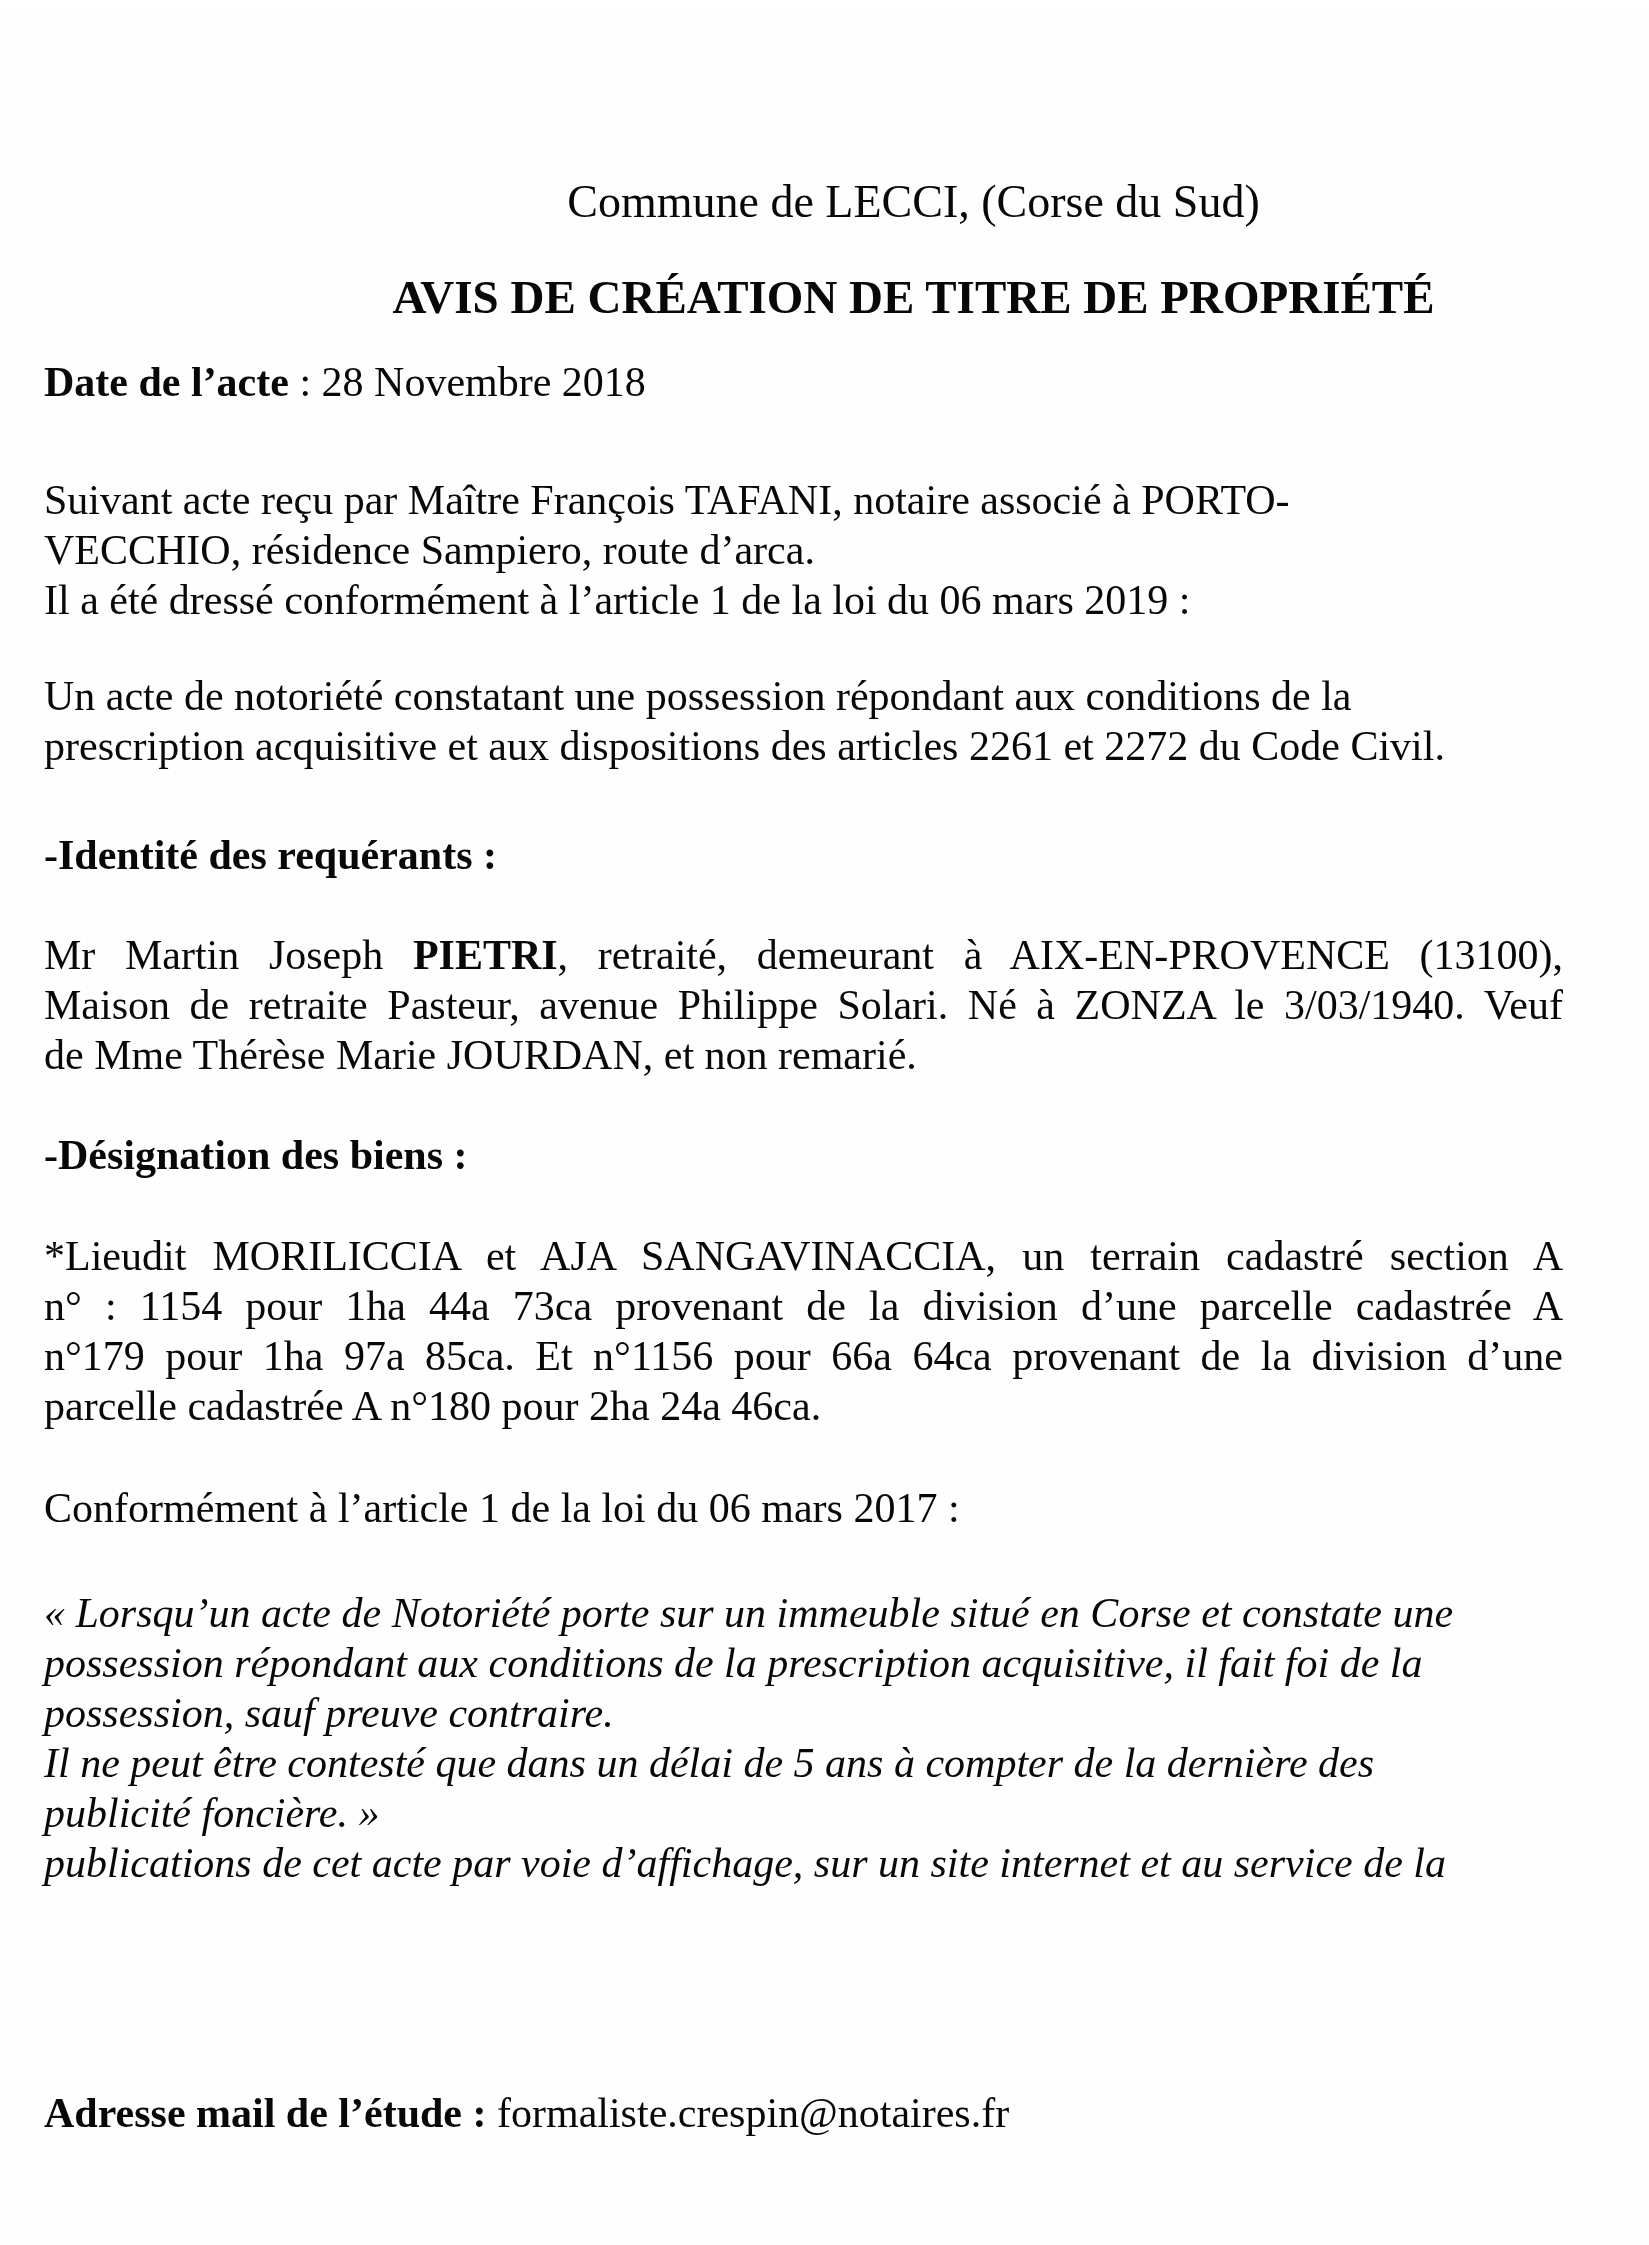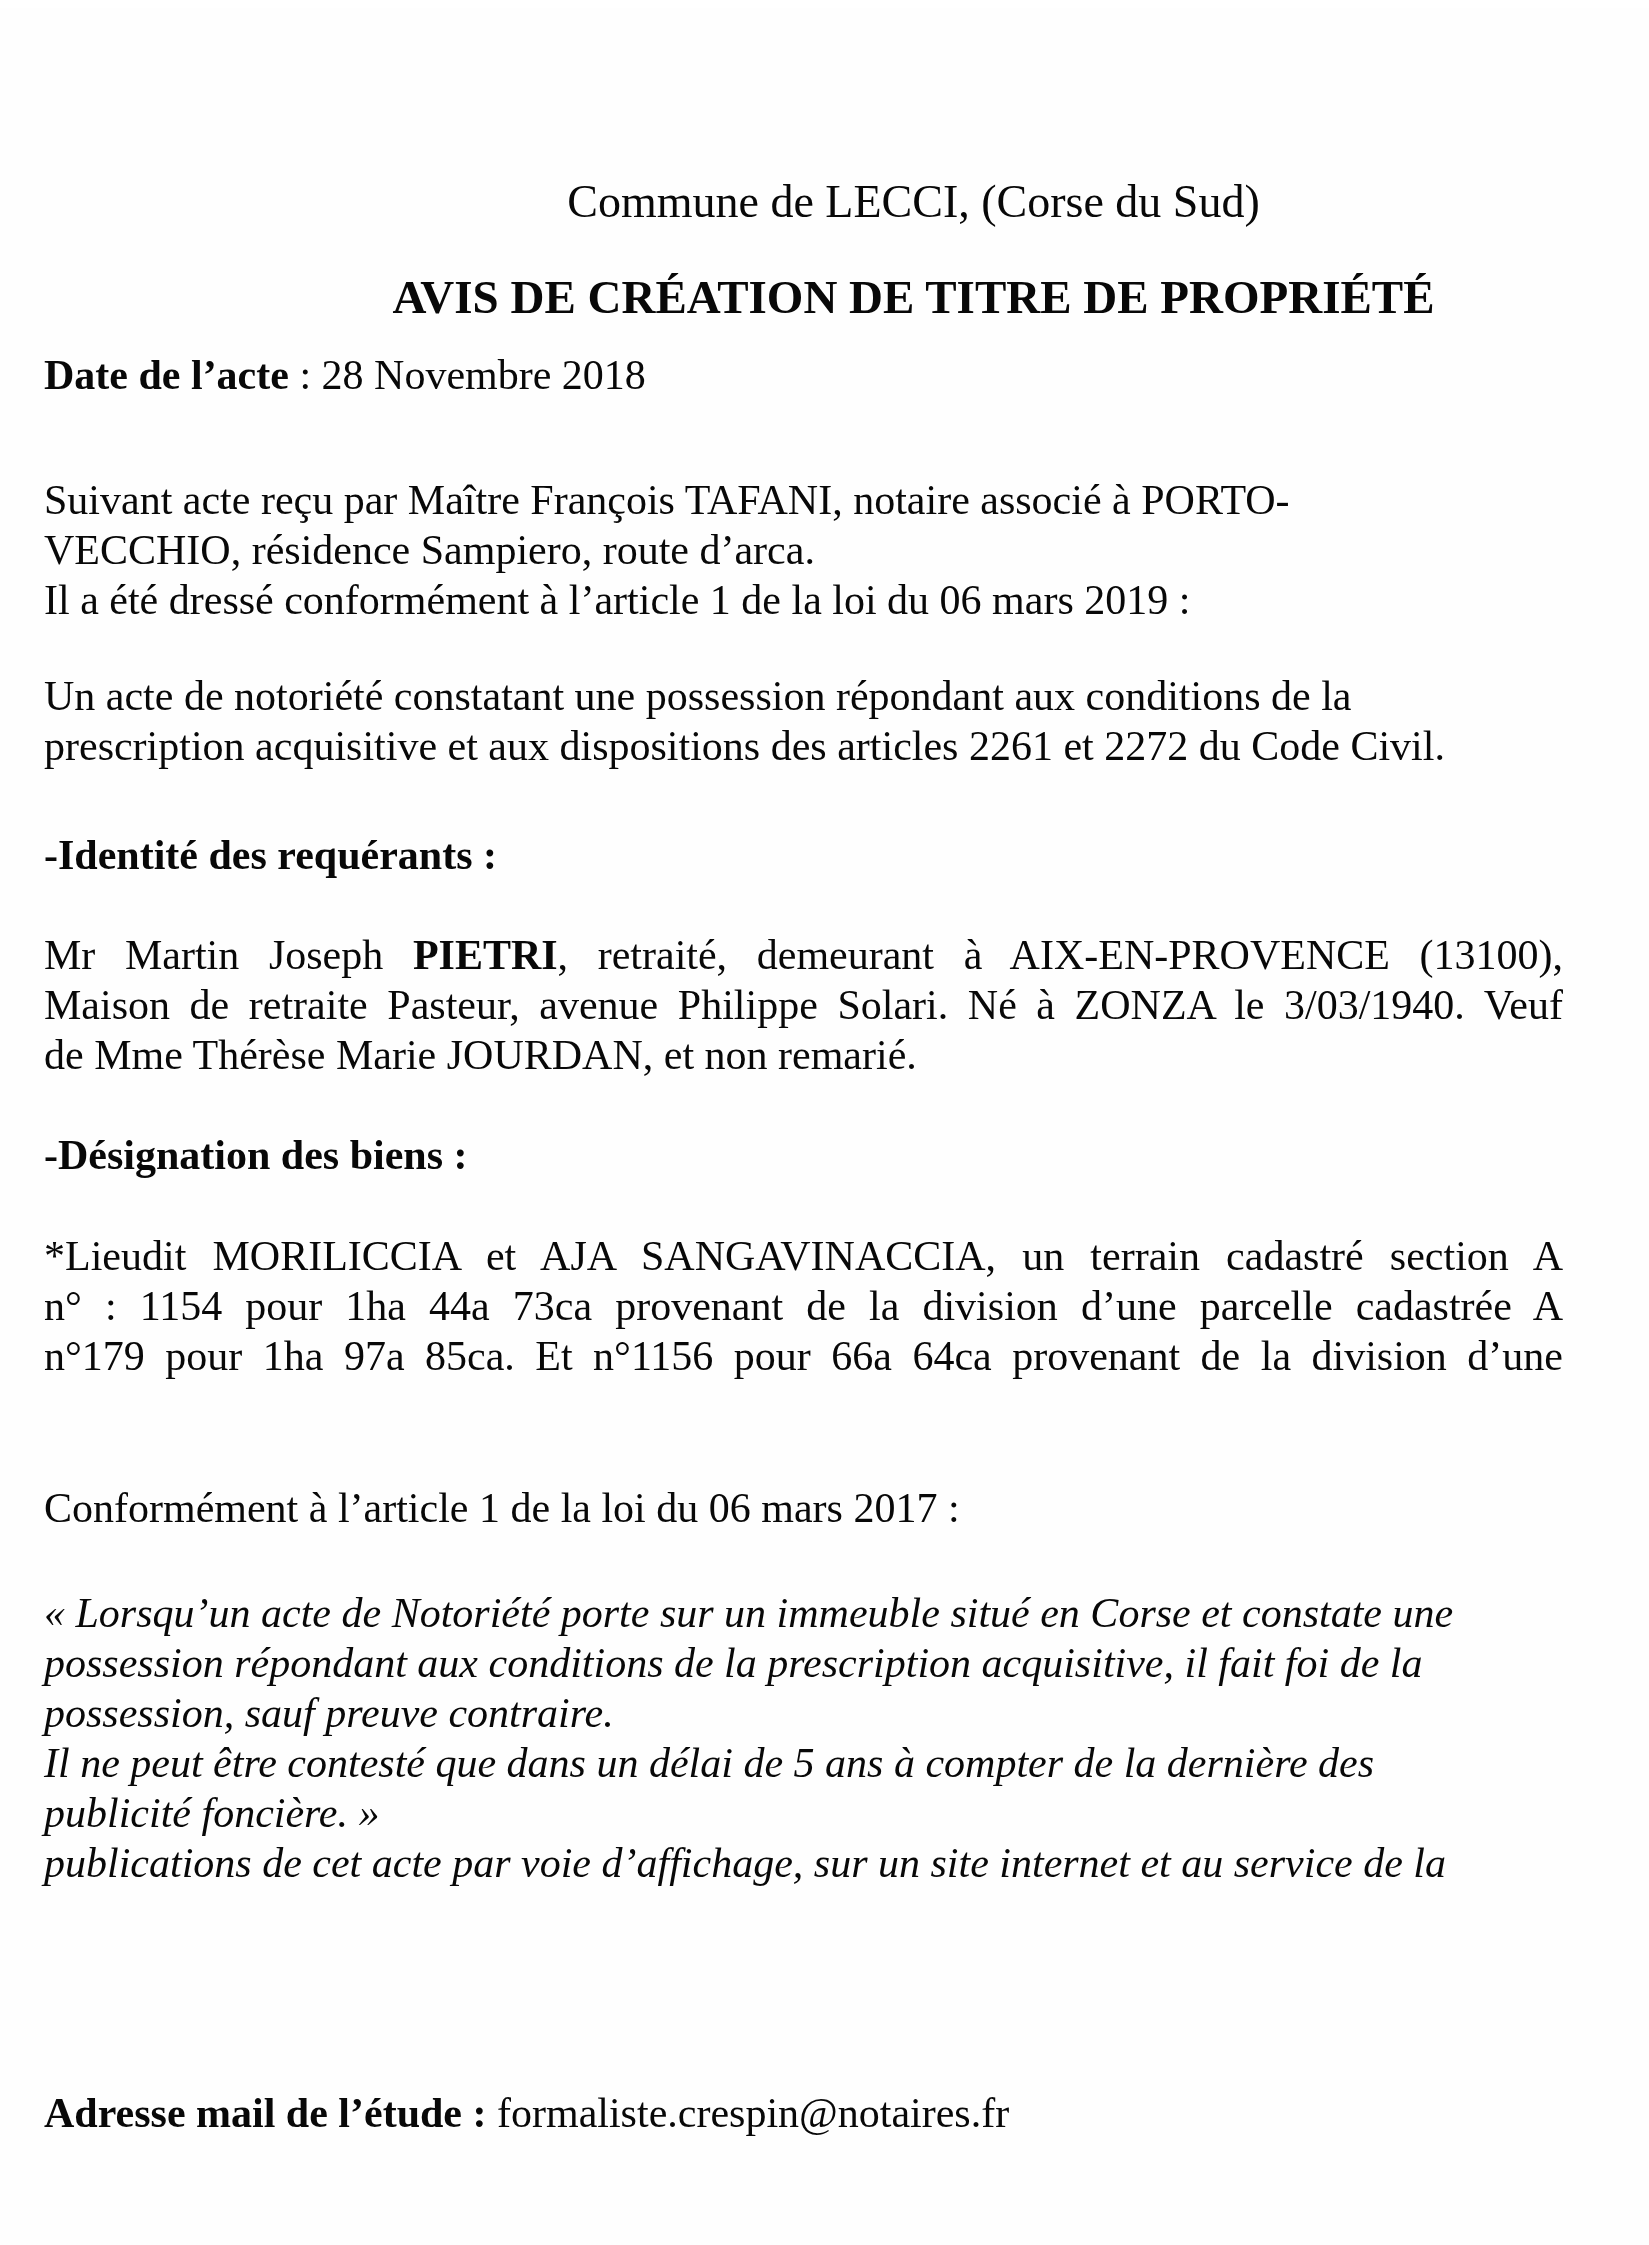--- a/index.html
+++ b/index.html
@@ -41,21 +41,21 @@
 </style>
 </head>
 <body>
 
 <div class="page">
 
   <div class="block center-block heading-line" style="top:167px">Commune de LECCI, (Corse du Sud)</div>
 
   <div class="block center-block title-line" style="top:261px">AVIS DE CRÉATION DE TITRE DE PROPRIÉTÉ</div>
 
-  <div class="block" style="top:342px">
+  <div class="block" style="top:349px">
     <span class="bold">Date de l’acte</span><span> : </span><span>28 Novembre 2018</span>
   </div>
 
   <div class="block" style="top:467px">
     <span class="line">Suivant acte reçu par Maître François TAFANI, notaire associé à PORTO-</span>
     <span class="line">VECCHIO, résidence Sampiero, route d’arca.</span>
     <span class="line">Il a été dressé conformément à l’article 1 de la loi du 06 mars 2019 :</span>
   </div>
 
   <div class="block" style="top:663px">
@@ -70,20 +70,21 @@
     <span class="line just">Maison de retraite Pasteur, avenue Philippe Solari. Né à ZONZA le 3/03/1940. Veuf</span>
     <span class="line">de Mme Thérèse Marie JOURDAN, et non remarié.</span>
   </div>
 
   <div class="block bold" style="top:1122px">-Désignation des biens :</div>
 
   <div class="block" style="top:1223px">
     <span class="line just">*Lieudit MORILICCIA et AJA SANGAVINACCIA, un terrain cadastré section A</span>
     <span class="line just">n° : 1154 pour 1ha 44a 73ca provenant de la division d’une parcelle cadastrée A</span>
     <span class="line just">n°179 pour 1ha 97a 85ca. Et n°1156 pour 66a 64ca provenant de la division d’une</span>
+    <span class="line">parcelle cadastrée A n°180 pour 2ha 24a 46ca.</span>
   </div>
 
   <div class="block" style="top:1475px">Conformément à l’article 1 de la loi du 06 mars 2017 :</div>
 
   <div class="block italic" style="top:1580px">
     <span class="line">« Lorsqu’un acte de Notoriété porte sur un immeuble situé en Corse et constate une</span>
     <span class="line">possession répondant aux conditions de la prescription acquisitive, il fait foi de la</span>
     <span class="line">possession, sauf preuve contraire.</span>
     <span class="line">Il ne peut être contesté que dans un délai de 5 ans à compter de la dernière des</span>
     <span class="line">publicité foncière. »</span>

